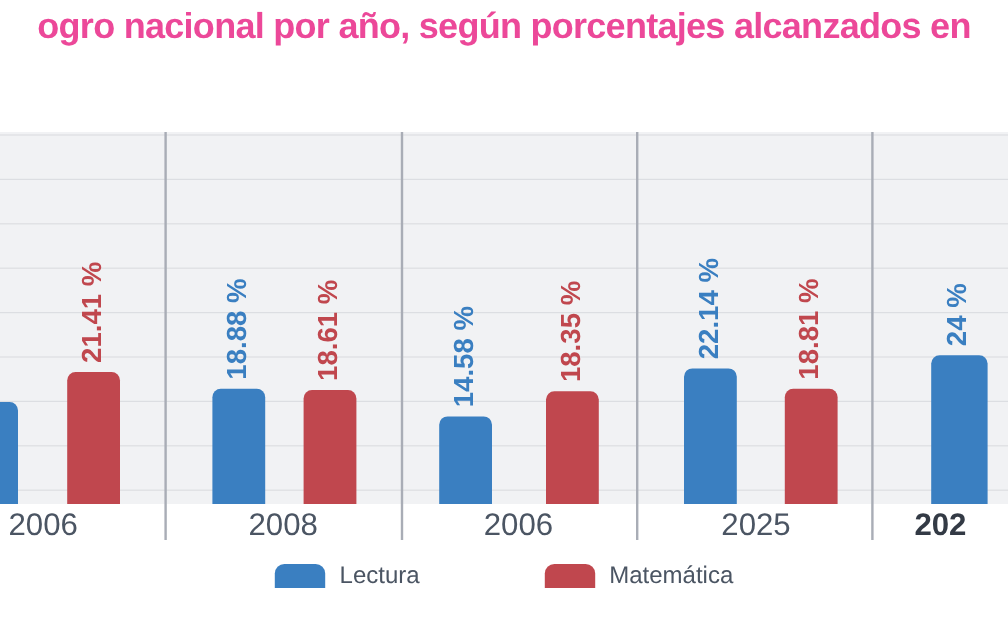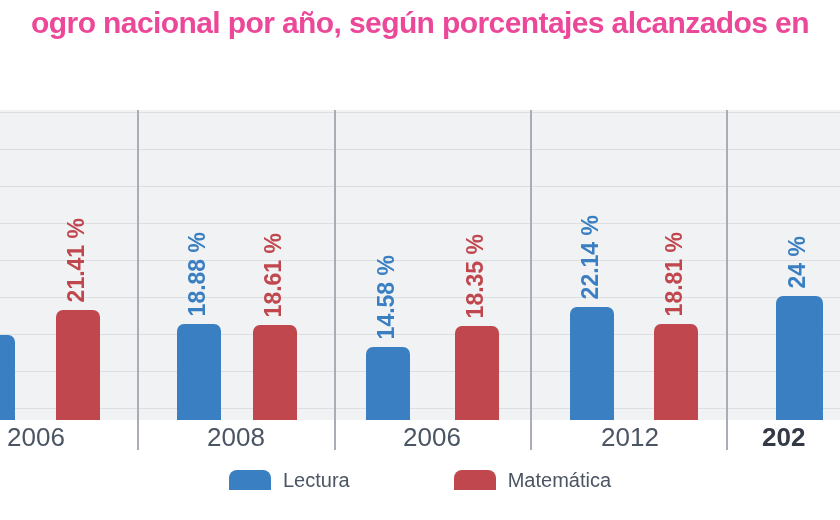--- a/index.html
+++ b/index.html
@@ -173,21 +173,21 @@
 
 <div id="xaxis">
   <div class="xsep" style="left:137px;"></div>
   <div class="xsep" style="left:334px;"></div>
   <div class="xsep" style="left:530px;"></div>
   <div class="xsep" style="left:726px;"></div>
 
   <div class="xtick" style="left:-28px;width:128px;">2006</div>
   <div class="xtick" style="left:172px;width:128px;">2008</div>
   <div class="xtick" style="left:368px;width:128px;">2006</div>
-  <div class="xtick" style="left:566px;width:128px;">2012</div>
+  <div class="xtick" style="left:566px;width:128px;">2025</div>
   <div class="xtick current" style="left:762px;width:128px;text-align:left;">202</div>
 </div>
 
 <div id="legend">
   <div class="legend-item">
     <div class="legend-swatch lect"></div>
     <div class="legend-label">Lectura</div>
   </div>
   <div class="legend-item">
     <div class="legend-swatch mate"></div>

